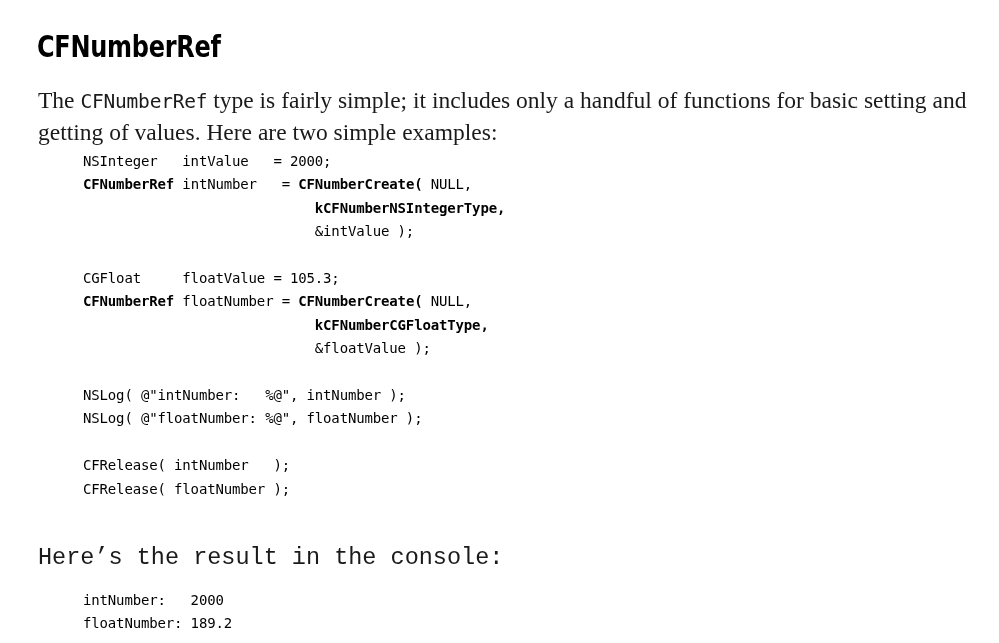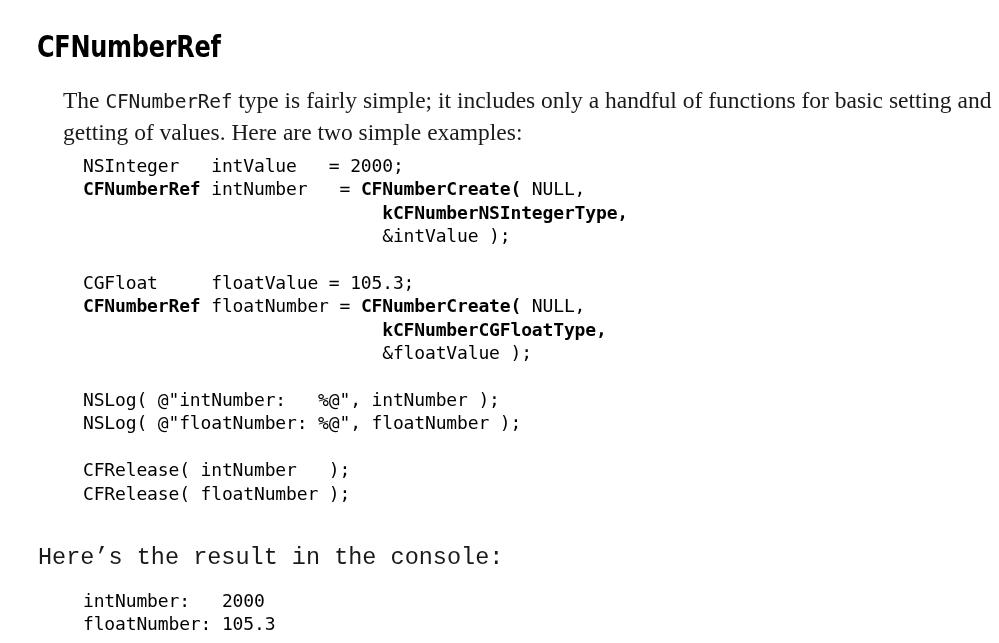--- a/index.html
+++ b/index.html
@@ -43,35 +43,35 @@
   .body-text {
     position: absolute;
     left: 38px;
     width: 930px;
     font-family: "Liberation Serif", "DejaVu Serif", serif;
     font-size: 23.5px;
     line-height: 31px;
     color: #1a1a1a;
     text-align: left;
   }
-  .body-text.intro { top: 61px; margin-left: 25px; }
+  .body-text.intro { top: 61px; }
   .body-text.console-lead { top: 518px; font-family: Liberation Mono, monospace; }
 
   .body-text .inline-code {
     font-family: "DejaVu Sans Mono", "Liberation Mono", monospace;
     font-size: 19.5px;
     letter-spacing: -0.2px;
   }
 
   
   .code-block {
     position: absolute;
     left: 83px;
     font-family: "DejaVu Sans Mono", "Liberation Mono", monospace;
-    font-size: 18px;
+    font-size: 14px;
     line-height: 23.4px;
     color: #000000;
     white-space: pre;
     letter-spacing: -0.15px;
   }
   .code-block.main-listing { top: 136px; }
   .code-block.console-output { top: 561px; margin-top: 28px; }
 
   .code-line {
     white-space: pre;
@@ -93,15 +93,15 @@
   <h1 class="section-title">CFNumberRef</h1>
 
   <p class="body-text intro">
     <span>The </span><span class="inline-code">CFNumberRef</span><span> type is fairly simple; it includes only a handful of functions for basic setting and getting of values. Here are two simple examples:</span>
   </p>
 
   <pre class="code-block main-listing"><div class="code-line">NSInteger   intValue   = 2000;</div><div class="code-line"><span class="kw">CFNumberRef</span><span> intNumber   = </span><span class="kw">CFNumberCreate(</span><span> NULL,</span></div><div class="code-line"><span class="kw">                            kCFNumberNSIntegerType,</span></div><div class="code-line">                            &amp;intValue );</div><div class="code-line blank">&nbsp;</div><div class="code-line">CGFloat     floatValue = 105.3;</div><div class="code-line"><span class="kw">CFNumberRef</span><span> floatNumber = </span><span class="kw">CFNumberCreate(</span><span> NULL,</span></div><div class="code-line"><span class="kw">                            kCFNumberCGFloatType,</span></div><div class="code-line">                            &amp;floatValue );</div><div class="code-line blank">&nbsp;</div><div class="code-line">NSLog( @"intNumber:   %@", intNumber );</div><div class="code-line">NSLog( @"floatNumber: %@", floatNumber );</div><div class="code-line blank">&nbsp;</div><div class="code-line">CFRelease( intNumber   );</div><div class="code-line">CFRelease( floatNumber );</div></pre>
 
   <p class="body-text console-lead">Here’s the result in the console:</p>
 
-  <pre class="code-block console-output"><div class="code-line">intNumber:   2000</div><div class="code-line">floatNumber: 105.3</div></pre>
+  <pre class="code-block console-output"><div class="code-line">intNumber:   2000</div><div class="code-line">floatNumber: 189.2</div></pre>
 
 </div>
 
 </body></html>

